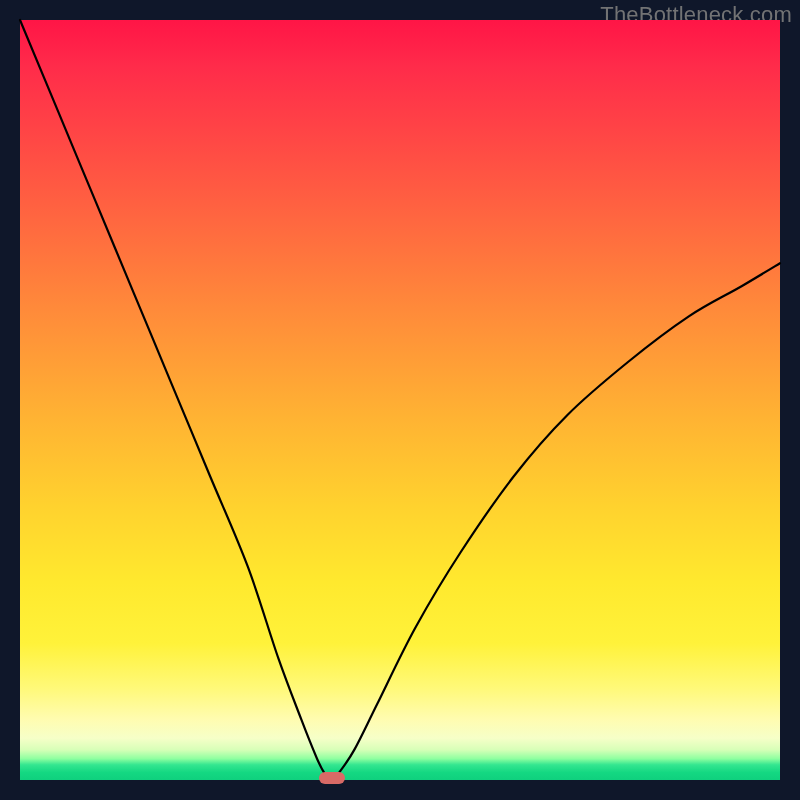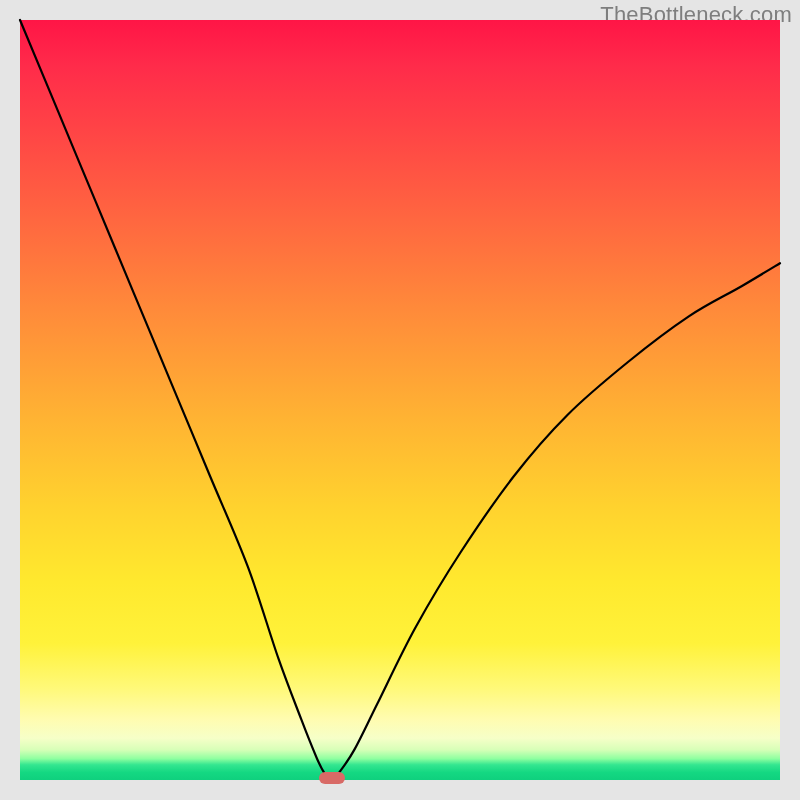--- a/index.html
+++ b/index.html
@@ -7,21 +7,21 @@
     padding: 0;
     width: 800px;
     height: 800px;
     background: #000;
     font-family: Arial, Helvetica, sans-serif;
   }
   .outer {
     position: relative;
     width: 800px;
     height: 800px;
-    background: #e5e5e5;
+    background: #0f172a;
   }
   .plot {
     position: absolute;
     left: 20px;
     top: 20px;
     width: 760px;
     height: 760px;
     
     background: linear-gradient(
       to bottom,

